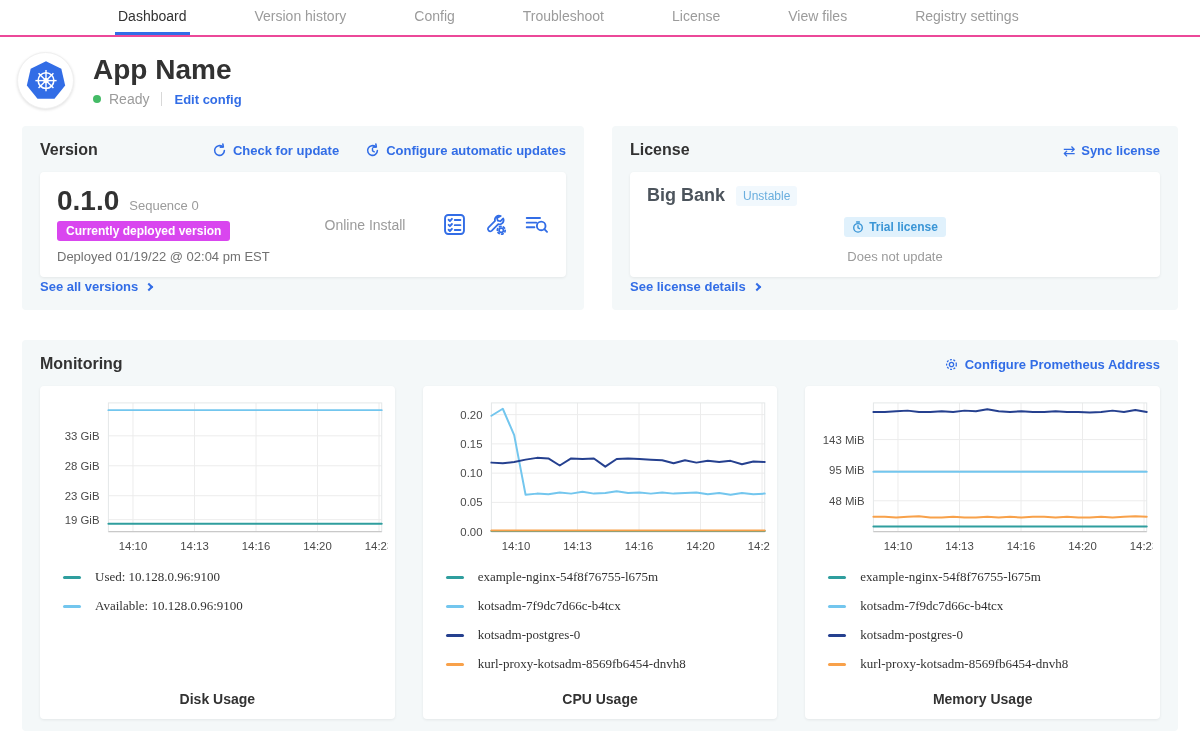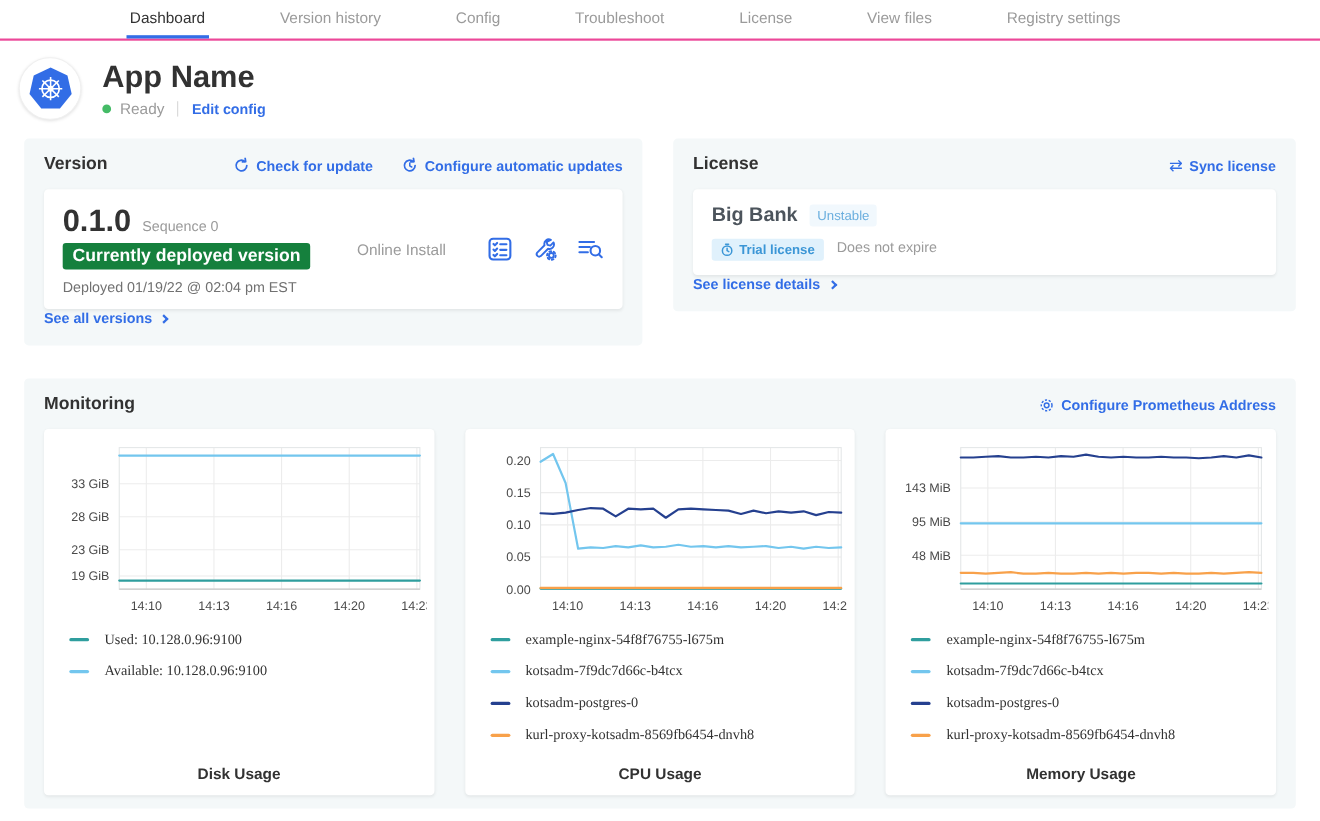--- a/index.html
+++ b/index.html
@@ -36,33 +36,33 @@
     margin-top:13px; padding:13px 17px; }
 
   .version-panel { width:562px; }
   .license-panel { flex:1; }
 
   .ver-flex { display:flex; align-items:center; }
   .ver-left { min-width:230px; }
   .ver-line { display:flex; align-items:baseline; gap:10px; }
   .ver-num { font-size:28px; font-weight:bold; color:#323232;text-align:center; }
   .seq { font-size:13px; color:#9b9b9b; }
-  .badge-green { display:inline-block; margin-top:4px; background:#15803d; color:#fff;
-    font-size:16px; font-weight:bold; padding:3px 9px; border-radius:3px; }
+  .badge-green { display:inline-block; margin-top:4px; background:#d946ef; color:#fff;
+    font-size:12px; font-weight:bold; padding:3px 9px; border-radius:3px; }
   .deployed { margin-top:8px; font-size:13px; color:#717171; }
   .ver-mid { flex:1; text-align:center; font-size:14px; color:#9b9b9b; font-weight:500; }
   .ver-icons { display:flex; gap:18px; color:#326de6; align-items:center; }
   .icon-btn { cursor:pointer; display:flex; }
   .see-link { }
 
   .lic-row1 { display:flex; align-items:center; gap:11px; }
   .lic-name { font-size:18px; font-weight:bold; color:#4c545c; }
   .badge-channel { font-size:12px; color:#6aaede; background:#f1f8fd; padding:3px 7px;
     border-radius:3px; font-weight:500; }
-  .lic-row2 { display:flex; gap:12px; margin-top:11px; }
+  .lic-row2 { display:flex; align-items:center; gap:12px; margin-top:11px;flex-direction:column; }
   .badge-trial { display:inline-flex; align-items:center; gap:5px; font-size:12px;
     font-weight:bold; color:#3b96d6; background:#e0f1fc; padding:3px 8px; border-radius:3px; }
   .lic-expiry { font-size:13px; color:#9b9b9b; }
 
   .chev { display:inline-block; width:6px; height:6px; border-top:2px solid currentColor;
     border-right:2px solid currentColor; transform:rotate(45deg); margin-left:2px; }
 
   
   .monitoring-panel { margin:30px 22px 0 22px; padding-bottom:12px; }
   .charts-row { display:flex; gap:28px; margin-top:13px; }
@@ -203,21 +203,21 @@
         </div>
         <div class="lic-row2">
           <span class="badge-trial">
             <svg width="12" height="12" viewBox="0 0 14 14" fill="none" stroke="currentColor" stroke-width="1.6" stroke-linecap="round">
               <circle cx="7" cy="8" r="5"></circle>
               <polyline points="7,5.4 7,8 8.8,9"></polyline>
               <line x1="5.4" y1="1.2" x2="8.6" y2="1.2"></line>
             </svg>
             <span>Trial license</span>
           </span>
-          <span class="lic-expiry">Does not expire</span>
+          <span class="lic-expiry">Does not update</span>
         </div>
       </div>
       <a class="blue-link see-link">
         <span>See license details</span>
         <span class="chev"></span>
       </a>
     </section>
   </div>
 
   <section class="panel monitoring-panel">

